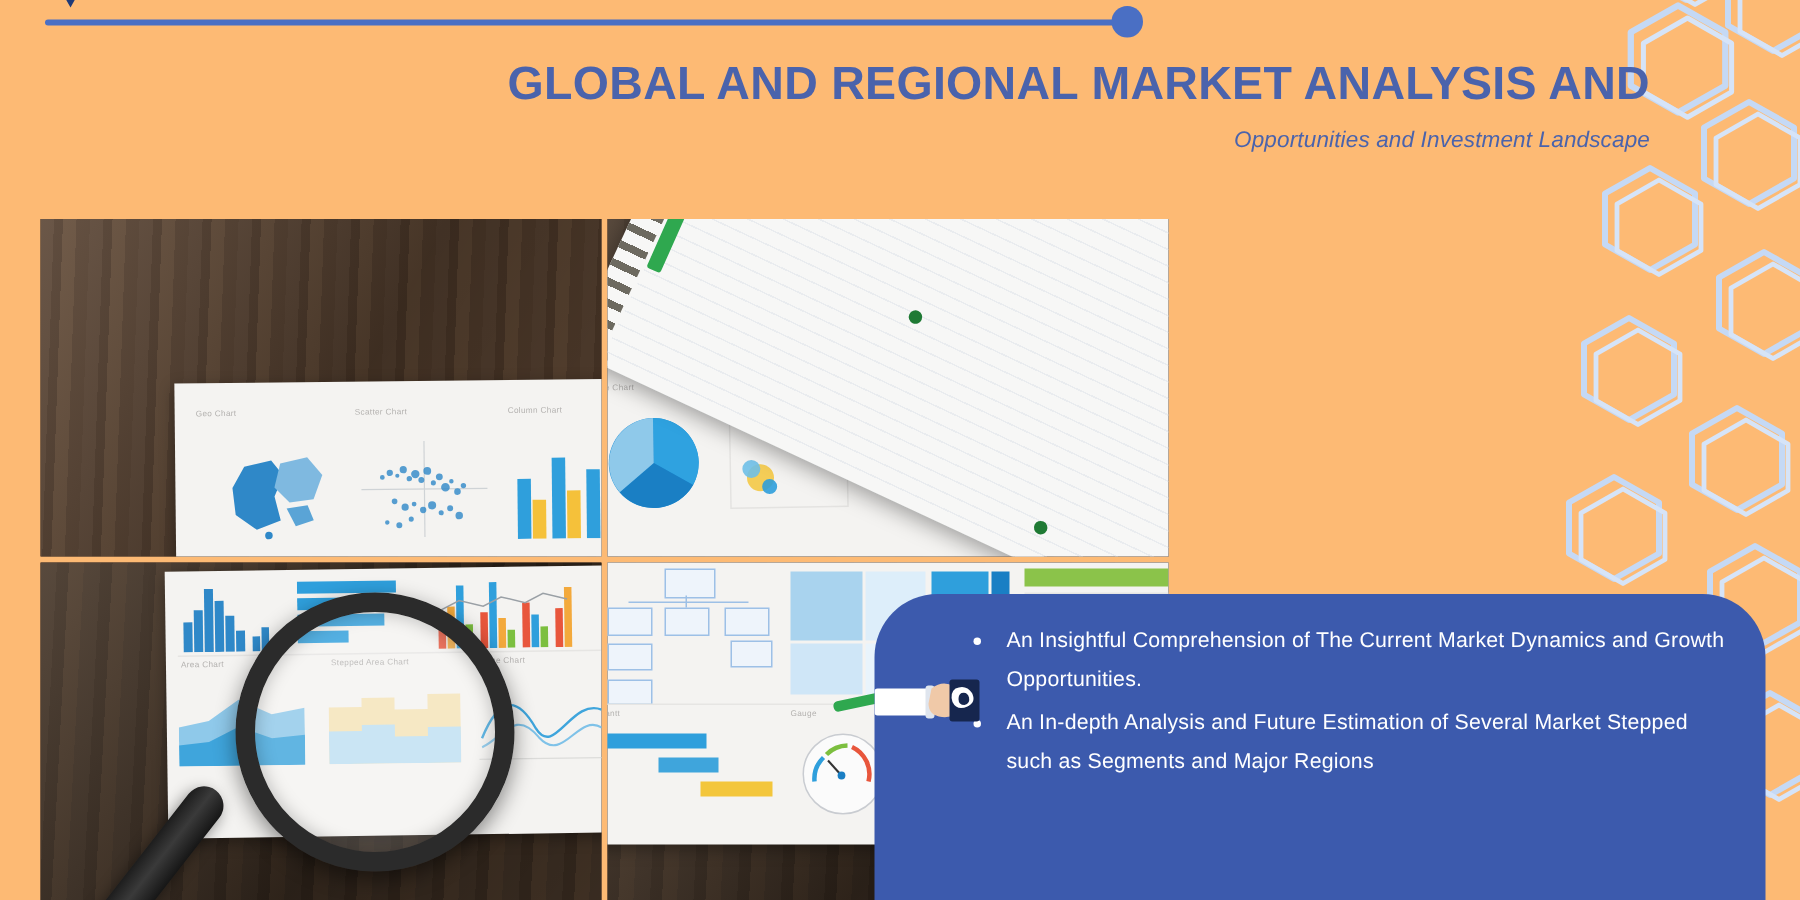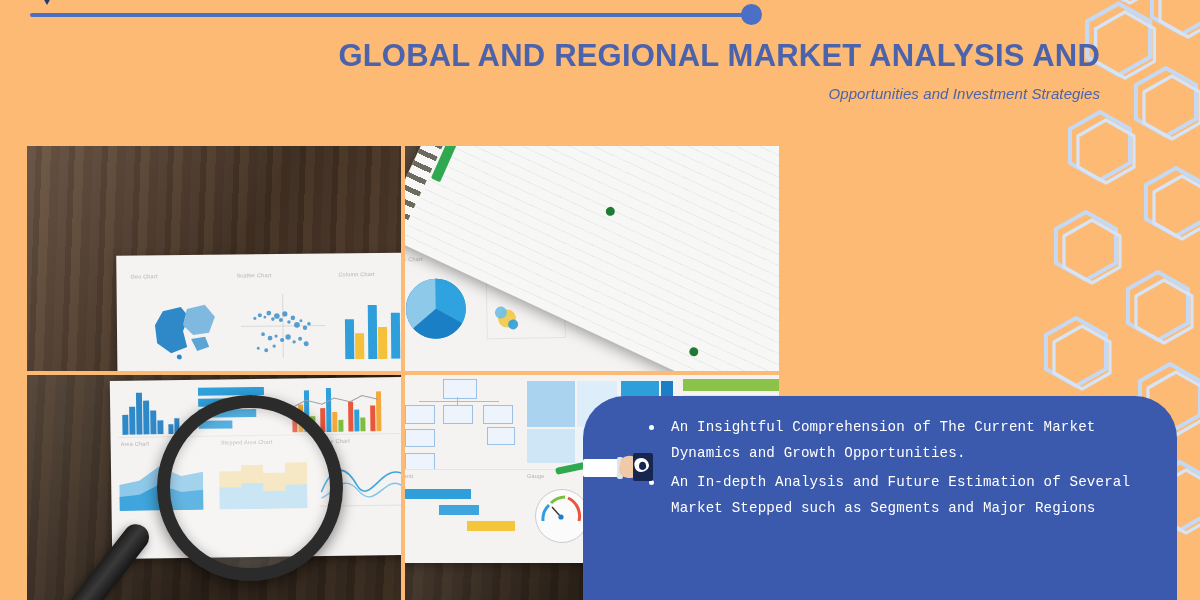--- a/index.html
+++ b/index.html
@@ -241,21 +241,20 @@
     padding: 0;
   }
   .bullet-list li {
     position: relative;
     color: #ffffff;
     font-size: 14.2px;
     line-height: 1.85;
     padding-left: 28px;
     margin-bottom: 2px;
     letter-spacing: 0.15px;
-    font-family: Liberation Mono, monospace;
   }
   .bullet-list li::before {
     content: "";
     position: absolute;
     left: 6px;
     top: 11px;
     width: 5px;
     height: 5px;
     border-radius: 50%;
     background: #ffffff;
@@ -300,21 +299,21 @@
   <svg class="top-chevron" viewBox="0 0 22 22">
     <path d="M2,1 L11,17 L20,1 L16,1 L11,10 L6,1 Z" fill="#1f3a78"></path>
     <path d="M4,0 L18,0 L11,13 Z" fill="#1f3a78"></path>
   </svg>
 
   <div class="slider-track"></div>
   <div class="slider-knob"></div>
 
   <div class="heading-block">
     <div class="title-main">GLOBAL AND REGIONAL MARKET ANALYSIS AND</div>
-    <div class="title-sub">Opportunities and Investment Strategies</div>
+    <div class="title-sub">Opportunities and Investment Landscape</div>
   </div>
 
   <div class="collage">
 
     <div class="photo">
       <div class="wood"></div>
       <div class="paper q1-paper">
         <div class="chart-cap" style="left:14px; top:18px;">Geo Chart</div>
         <div class="chart-cap" style="left:120px; top:18px;">Scatter Chart</div>
         <div class="chart-cap" style="left:222px; top:18px;">Column Chart</div>

